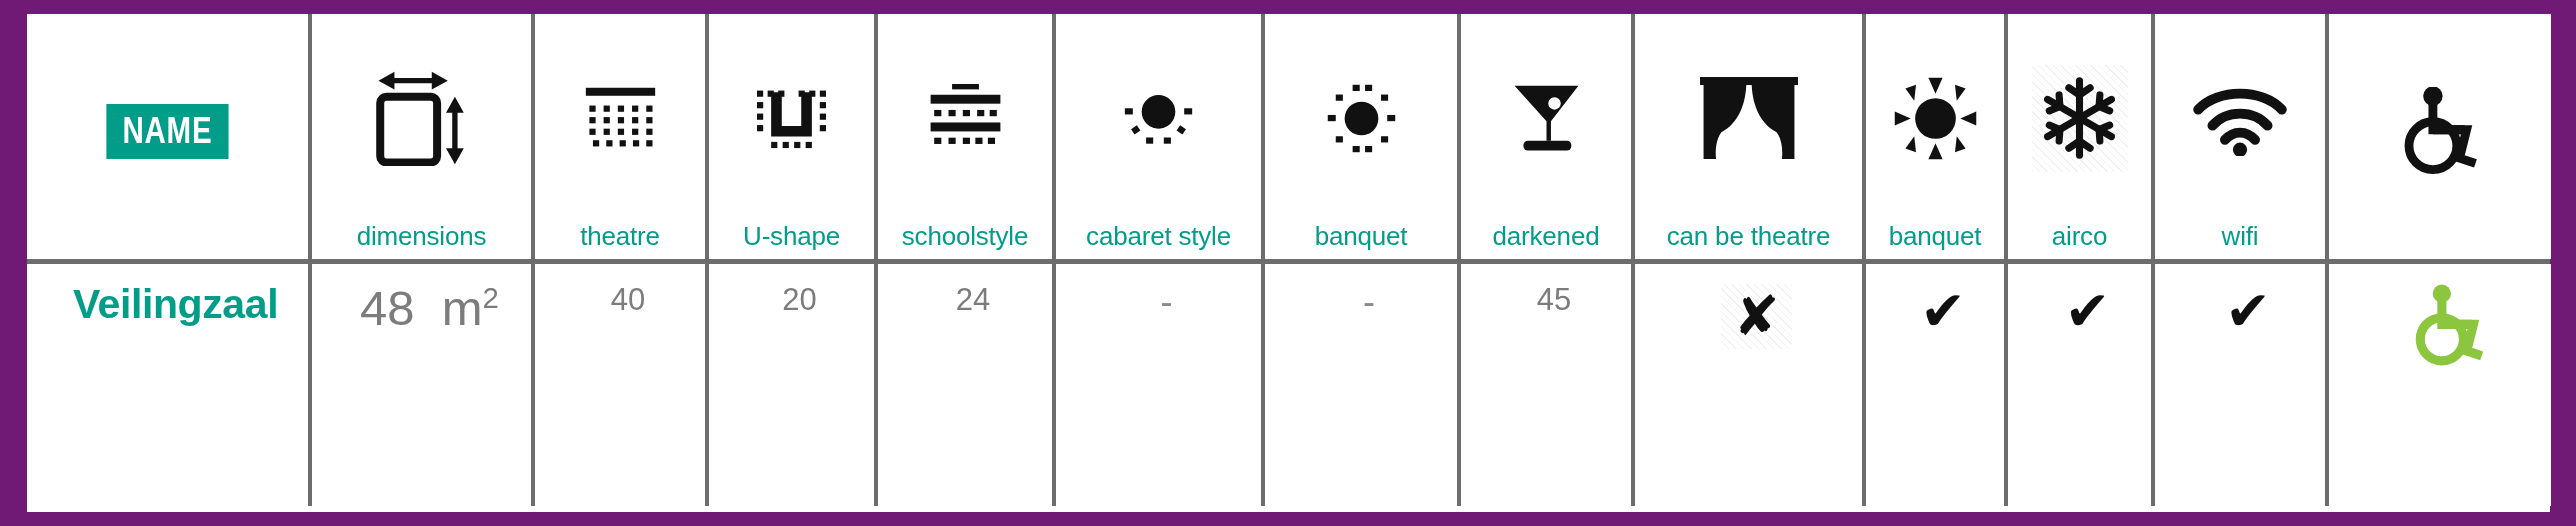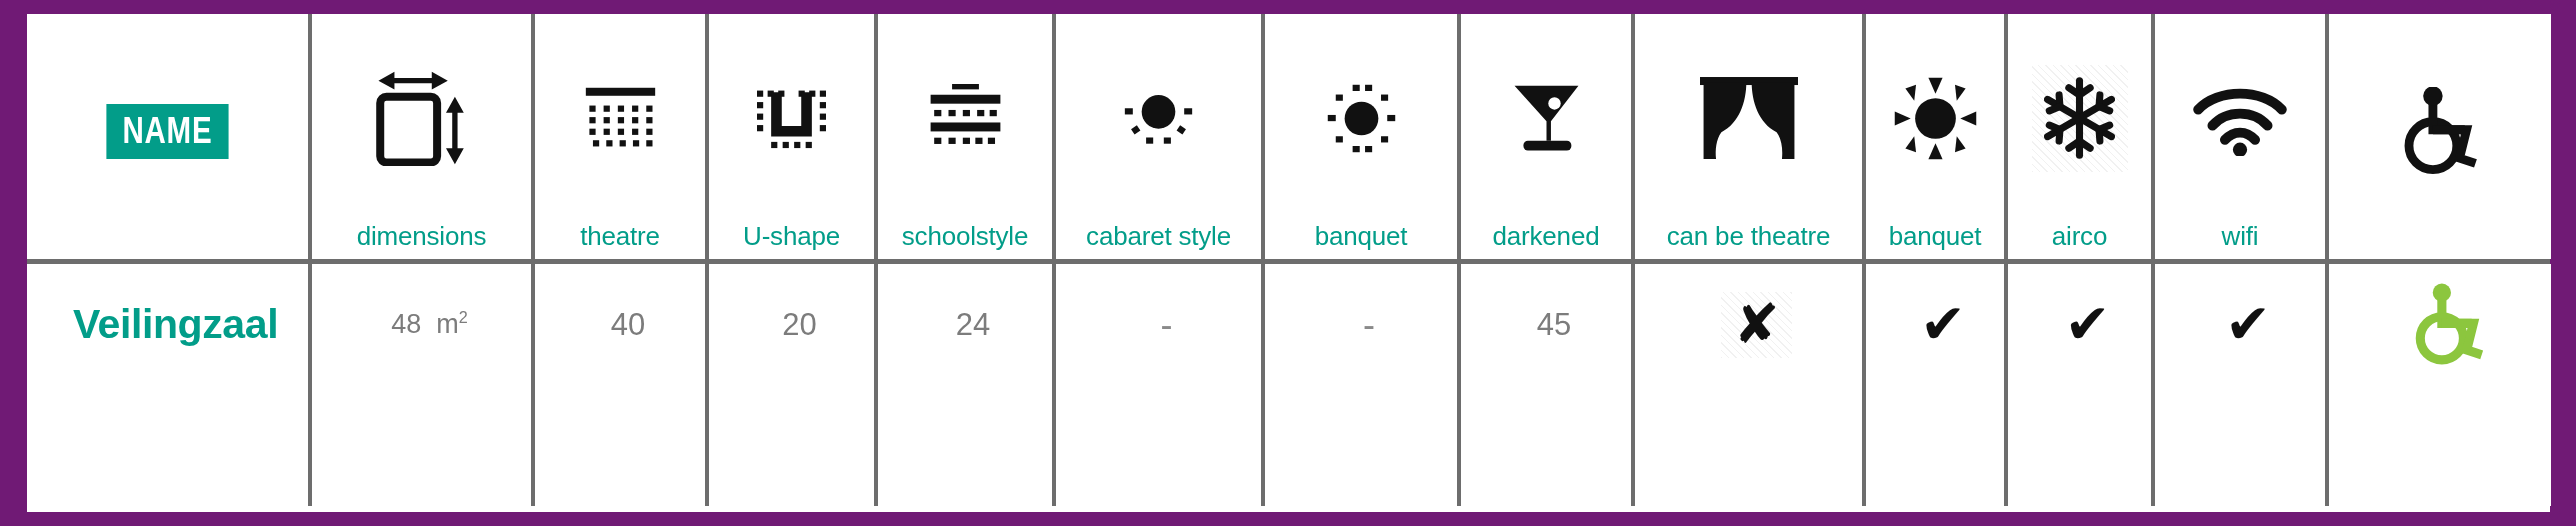--- a/index.html
+++ b/index.html
@@ -93,38 +93,38 @@
     width: 100%;
   }
 
   
   .data-inner {
     position: absolute;
     left: 16px; right: 0;
     top: 19.6px;
     height: 82px;
     display: flex;
-    align-items: center;
+    align-items: flex-start;
     justify-content: center;
   }
   .val-num {
     font-size: 31px;
     color: #7c7c7c;
     font-weight: 400;
     line-height: 1;
   }
   .val-name {
     font-size: 41px;
     color: #029d89;
     font-weight: 700;
     line-height: 1;
     letter-spacing: -0.4px;
   }
   .val-dim {
-    font-size: 27px;
+    font-size: 49px;
     color: #7c7c7c;
     line-height: 1;
   }
   .val-dim sup {
     font-size: 0.6em;
     vertical-align: super;
     line-height: 0;
   }
   .val-dash {
     font-size: 36px;

